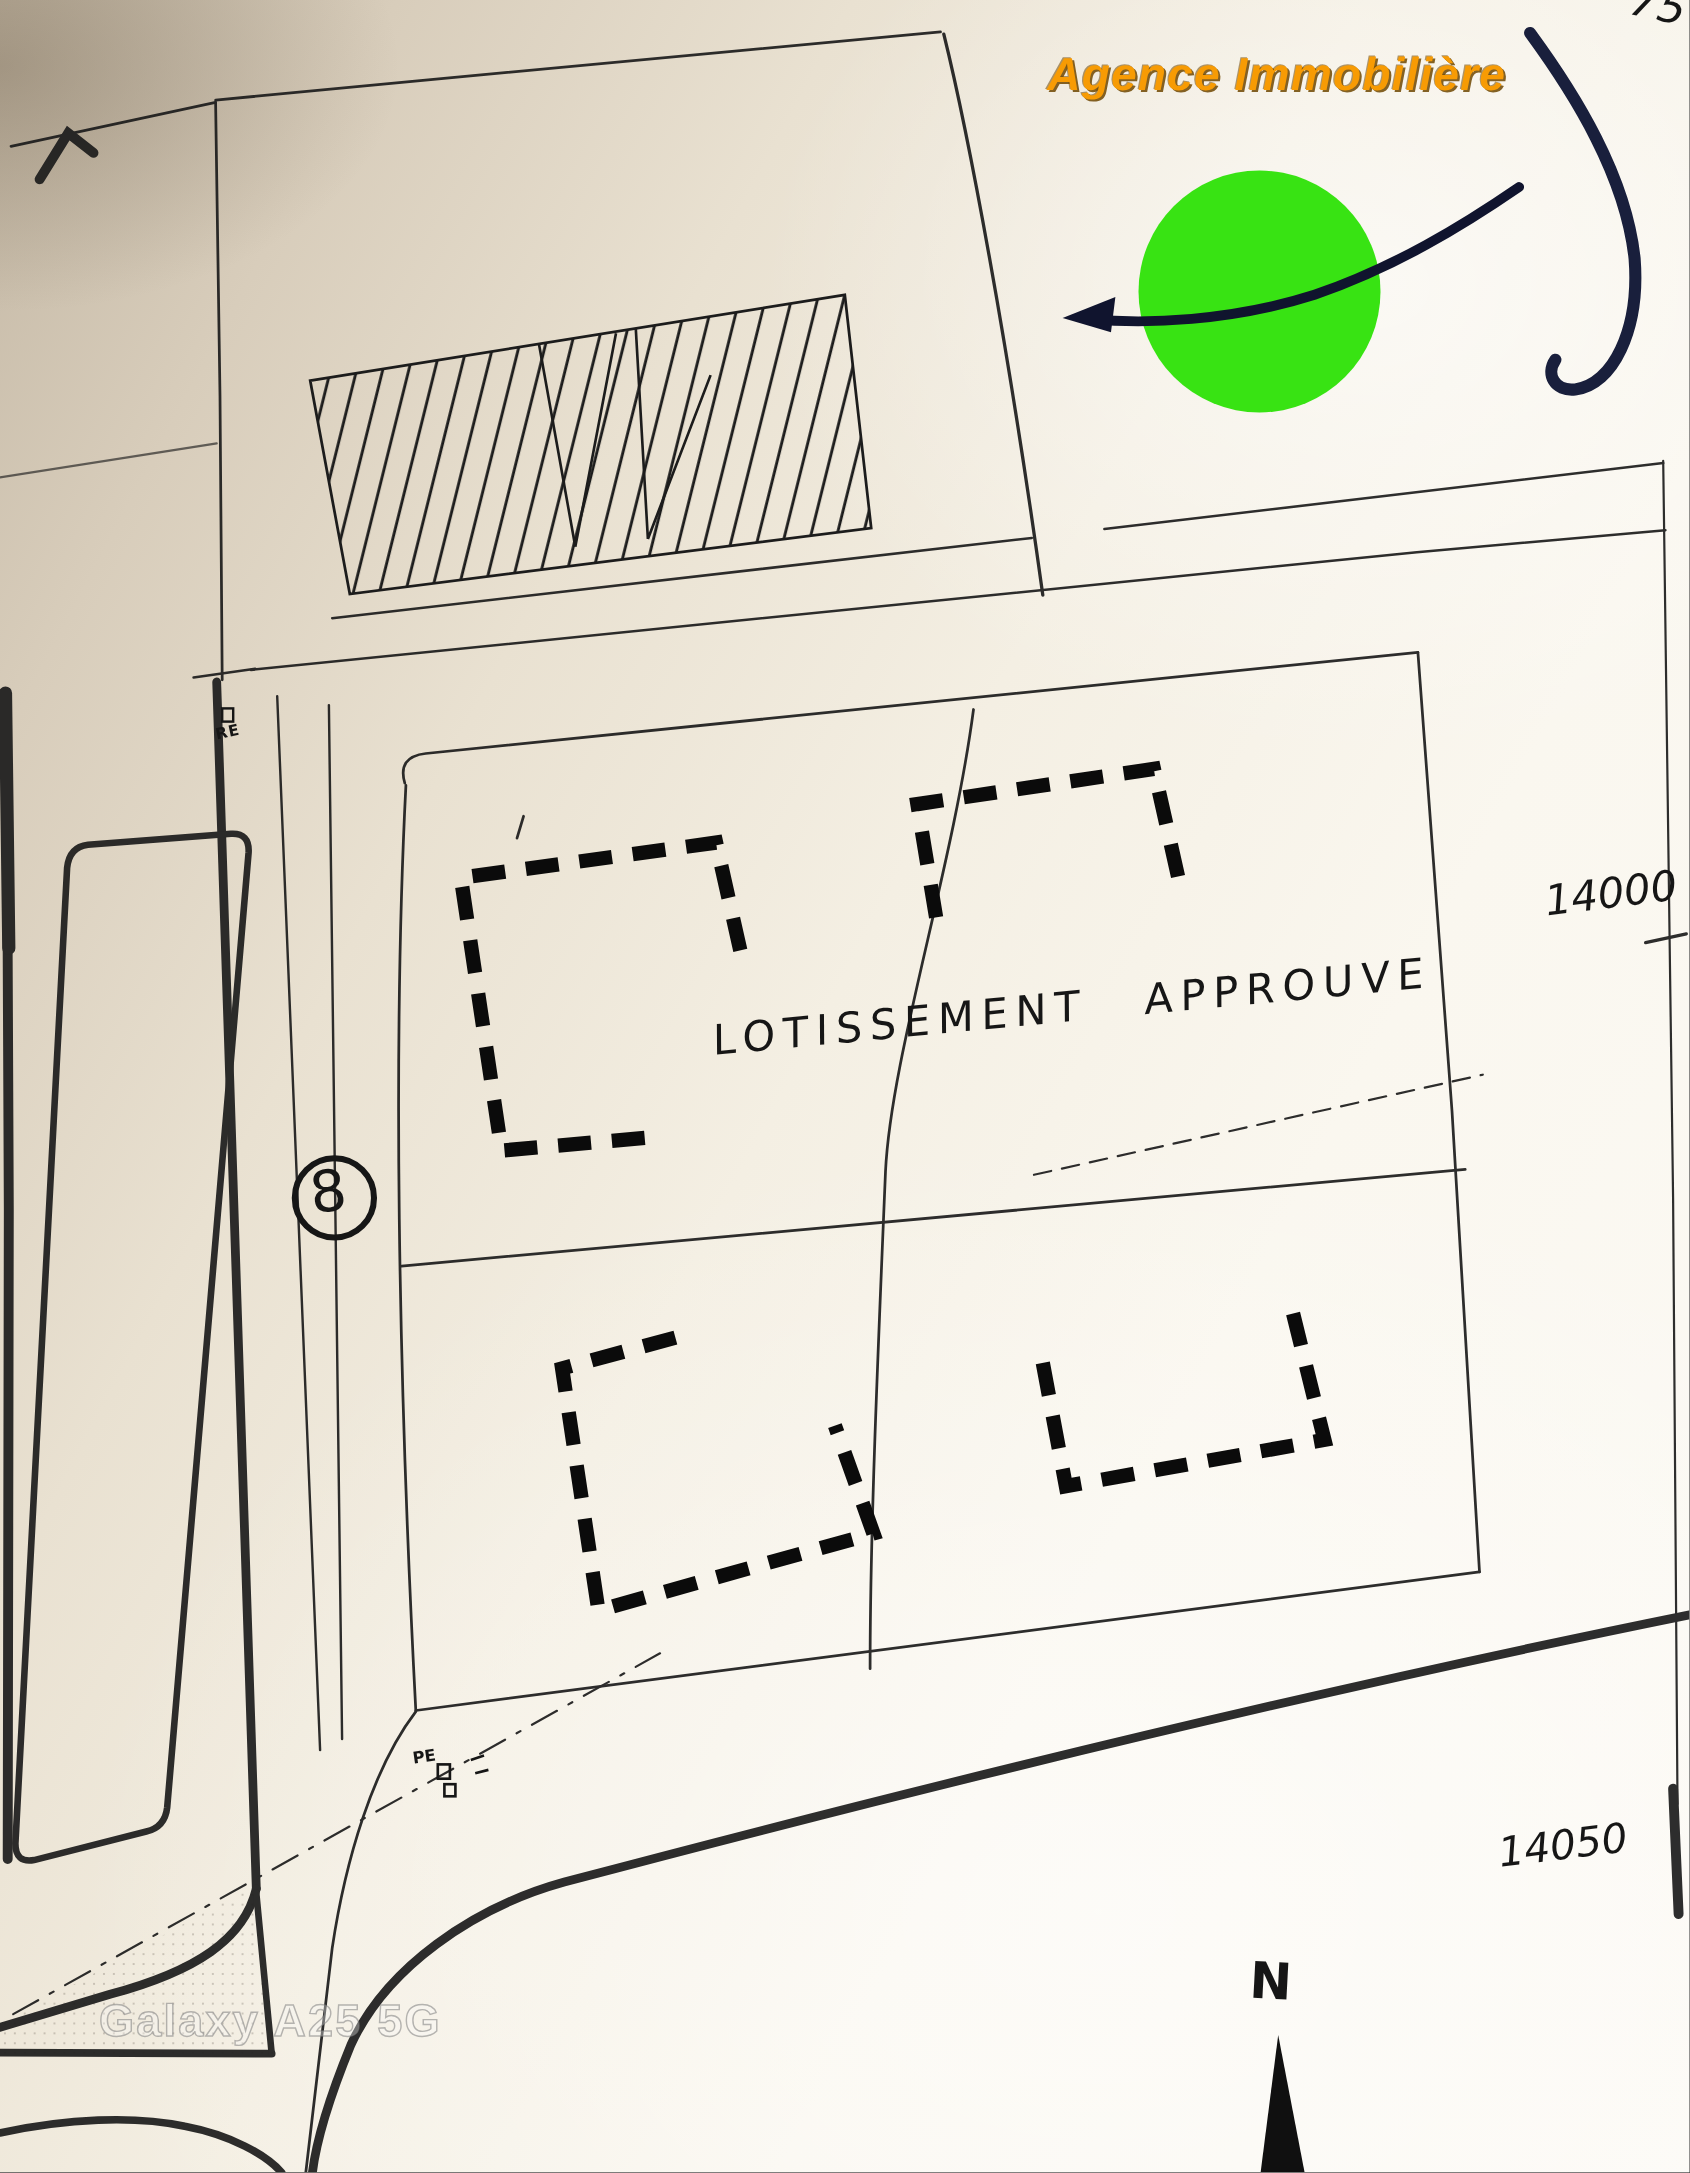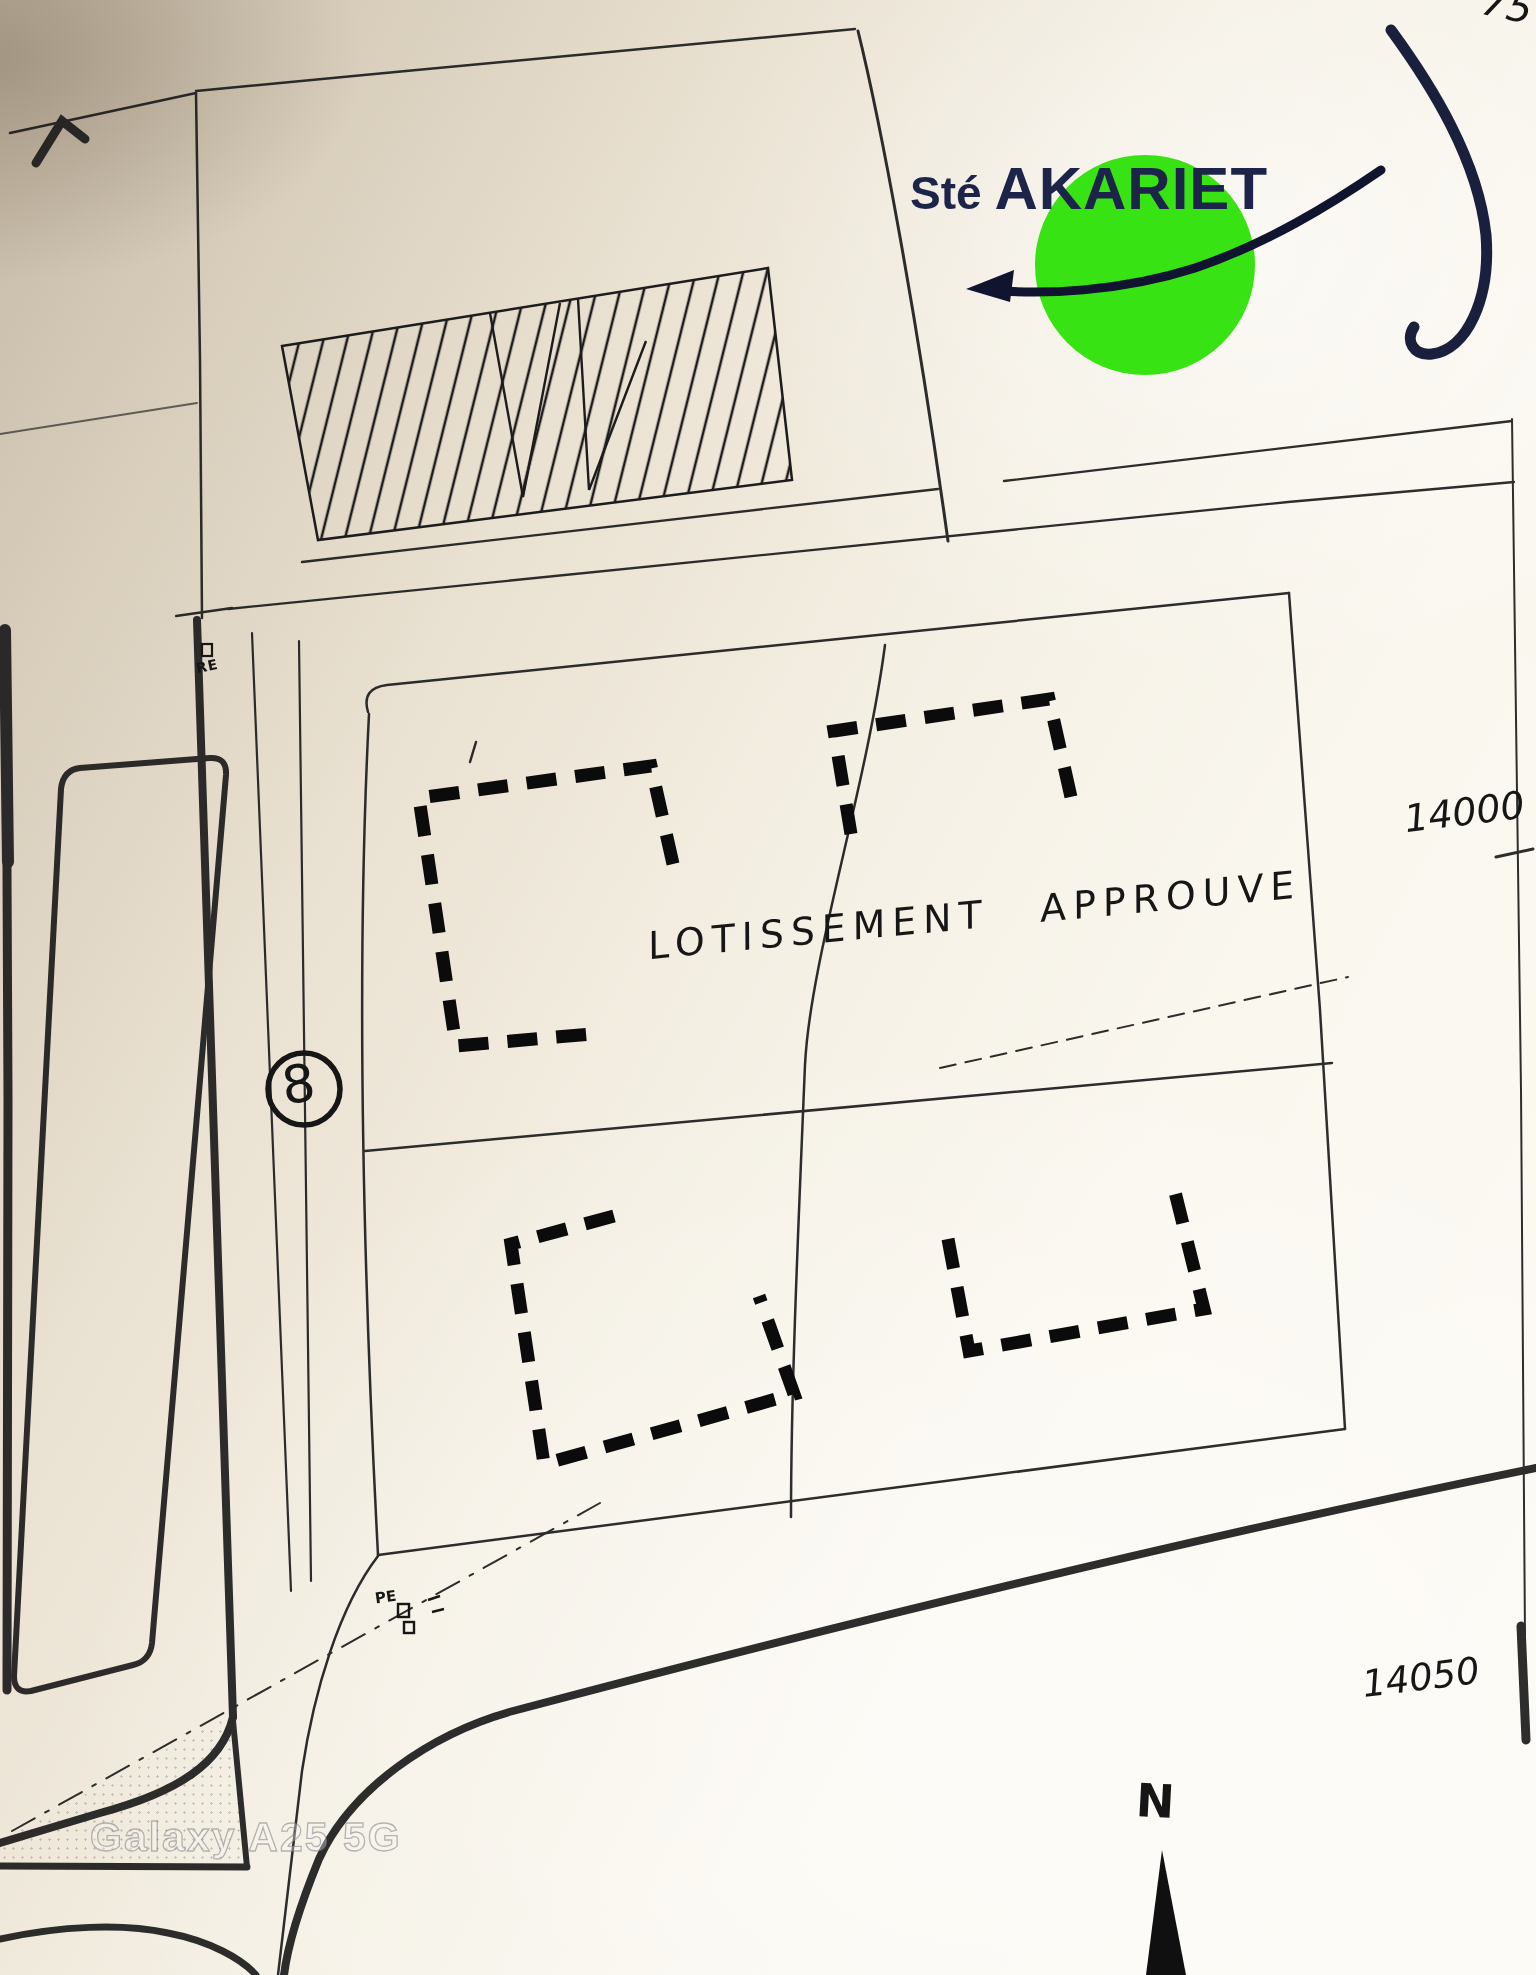--- a/index.html
+++ b/index.html
@@ -146,21 +146,21 @@
       <rect x="202" y="644" width="10" height="12" stroke-width="2.2"></rect>
       <rect x="398" y="1604" width="11" height="13" stroke-width="2.4"></rect>
       <rect x="404" y="1622" width="10" height="11" stroke-width="2.4"></rect>
       <path d="M428,1600 L440,1596 M432,1612 L444,1609" stroke-width="2.4"></path>
     </g>
 
     <polygon points="1162,1850 1146,1975 1186,1975" fill="#101010"></polygon>
   </svg>
 
   <div id="logo-green-circle"></div>
-  <div id="logo-company" class="logo-navy"><span>Sté</span> <span class="big">AKARIET</span></div>
+  <div id="logo-tagline1" class="logo-orange">Agence Immobilière</div>
   <svg id="logo-swoosh" width="1536" height="1975" viewBox="0 0 1536 1975" style="pointer-events:none;">
     <path d="M1391,30 C1432,86 1478,160 1486,235 C1491,300 1466,350 1432,354 C1413,356 1405,340 1414,327" fill="none" stroke="#191f3c" stroke-width="11" stroke-linecap="round"></path>
     <path d="M1381,170 C1330,205 1268,243 1195,268 C1120,292 1040,295 992,290" fill="none" stroke="#10142e" stroke-width="9" stroke-linecap="round"></path>
     <polygon points="966,289 1014,270 1010,302" fill="#10142e"></polygon>
   </svg>
 
   <div id="approval-label" class="hand">
     <span>LOTISSEMENT</span><span class="gap"></span><span>APPROUVE</span>
   </div>
   <div id="level-top" class="hand">14000</div>

